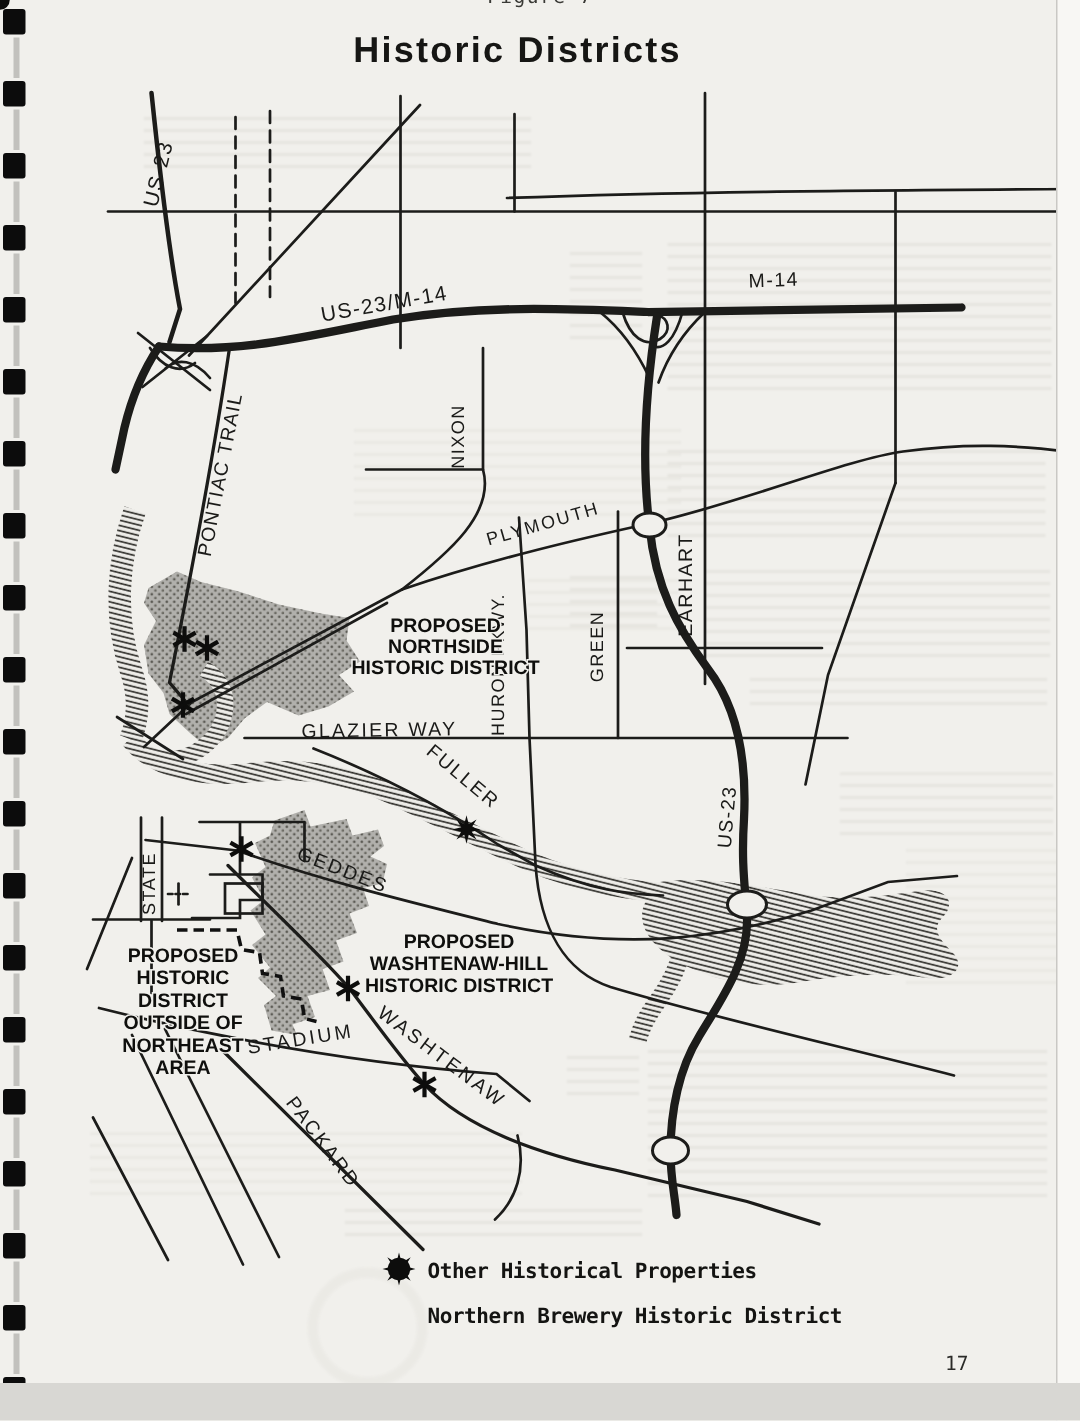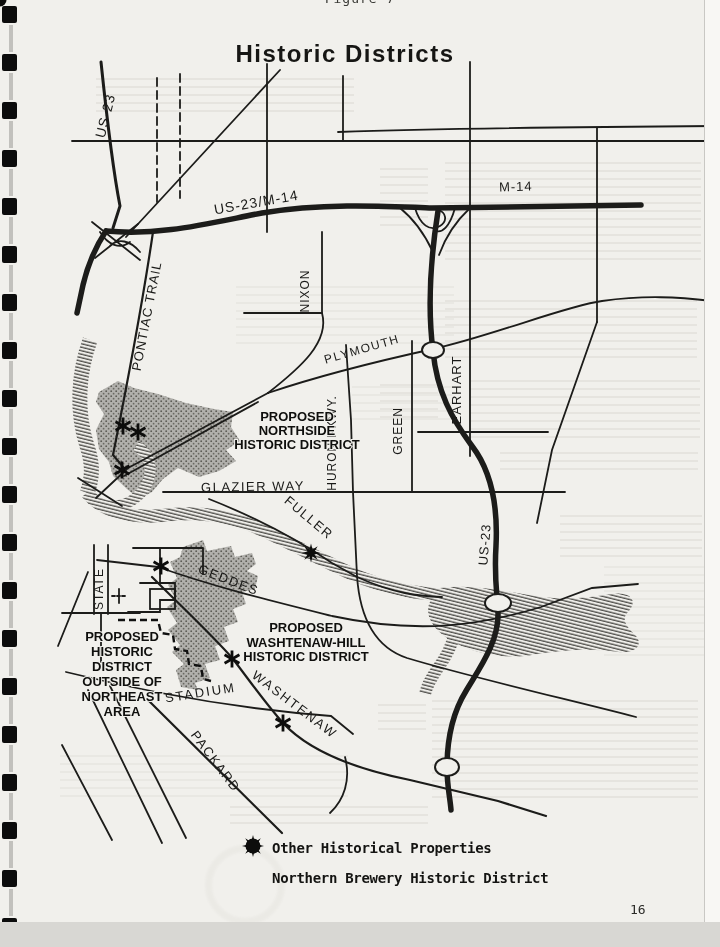--- a/index.html
+++ b/index.html
@@ -2,24 +2,24 @@
 <html><head>
 <meta charset="utf-8">
 <style>
   html,body{margin:0;padding:0;}
   body{width:720px;height:947px;overflow:hidden;background:#e9e8e4;
        font-family:"Liberation Sans",sans-serif;}
   .page{position:relative;width:720px;height:947px;background:#f1f0ec;overflow:hidden;}
   
   .figure-label{position:absolute;top:-9px;left:0;width:720px;text-align:center;
     font-family:"DejaVu Sans Mono",monospace;font-size:13px;color:#3a3a36;letter-spacing:1px;}
-  .page-title{position:absolute;top:40px;left:115px;width:460px;text-align:center;
+  .page-title{position:absolute;top:20px;left:115px;width:460px;text-align:center;
     font-size:24px;font-weight:bold;color:#161614;letter-spacing:1.5px;}
   
-  .legend{position:absolute;left:240px;top:833px;width:360px;}
+  .legend{position:absolute;left:253px;top:833px;width:360px;}
   .legend-row{display:flex;align-items:center;height:30px;}
   .legend-sym{width:32px;display:flex;justify-content:center;align-items:center;flex:0 0 32px;}
   .legend-label{font-family:"DejaVu Sans Mono",monospace;font-weight:bold;font-size:14px;
     color:#141412;letter-spacing:-0.3px;white-space:nowrap;}
   .page-number{position:absolute;left:630px;top:902px;font-family:"DejaVu Sans Mono",monospace;
     font-size:13px;color:#2b2b28;}
   
   .ghost{position:absolute;opacity:.13;filter:blur(.6px);pointer-events:none;
     background:repeating-linear-gradient(180deg,rgba(98,94,74,.6) 0 2px,transparent 2px 8px);}
   .ghost-lite{opacity:.09;}
@@ -213,21 +213,21 @@
     <div class="legend-row">
       <span class="legend-sym">
         <svg width="26" height="26" viewBox="-13 -13 26 26">
             <circle r="7.5" fill="#0d0d0c"></circle>
           </svg>
       </span>
       <span class="legend-label">Northern Brewery Historic District</span>
     </div>
   </div>
 
-  <div class="page-number">16</div>
+  <div class="page-number">17</div>
 
   <div class="binding" id="binding">
       <div class="hole" style="top: 6px;"></div>
       <div class="comb" style="top: 25px; height: 27px;"></div>
       <div class="hole" style="top: 54px;"></div>
       <div class="comb" style="top: 73px; height: 27px;"></div>
       <div class="hole" style="top: 102px;"></div>
       <div class="comb" style="top: 121px; height: 27px;"></div>
       <div class="hole" style="top: 150px;"></div>
       <div class="comb" style="top: 169px; height: 27px;"></div>

